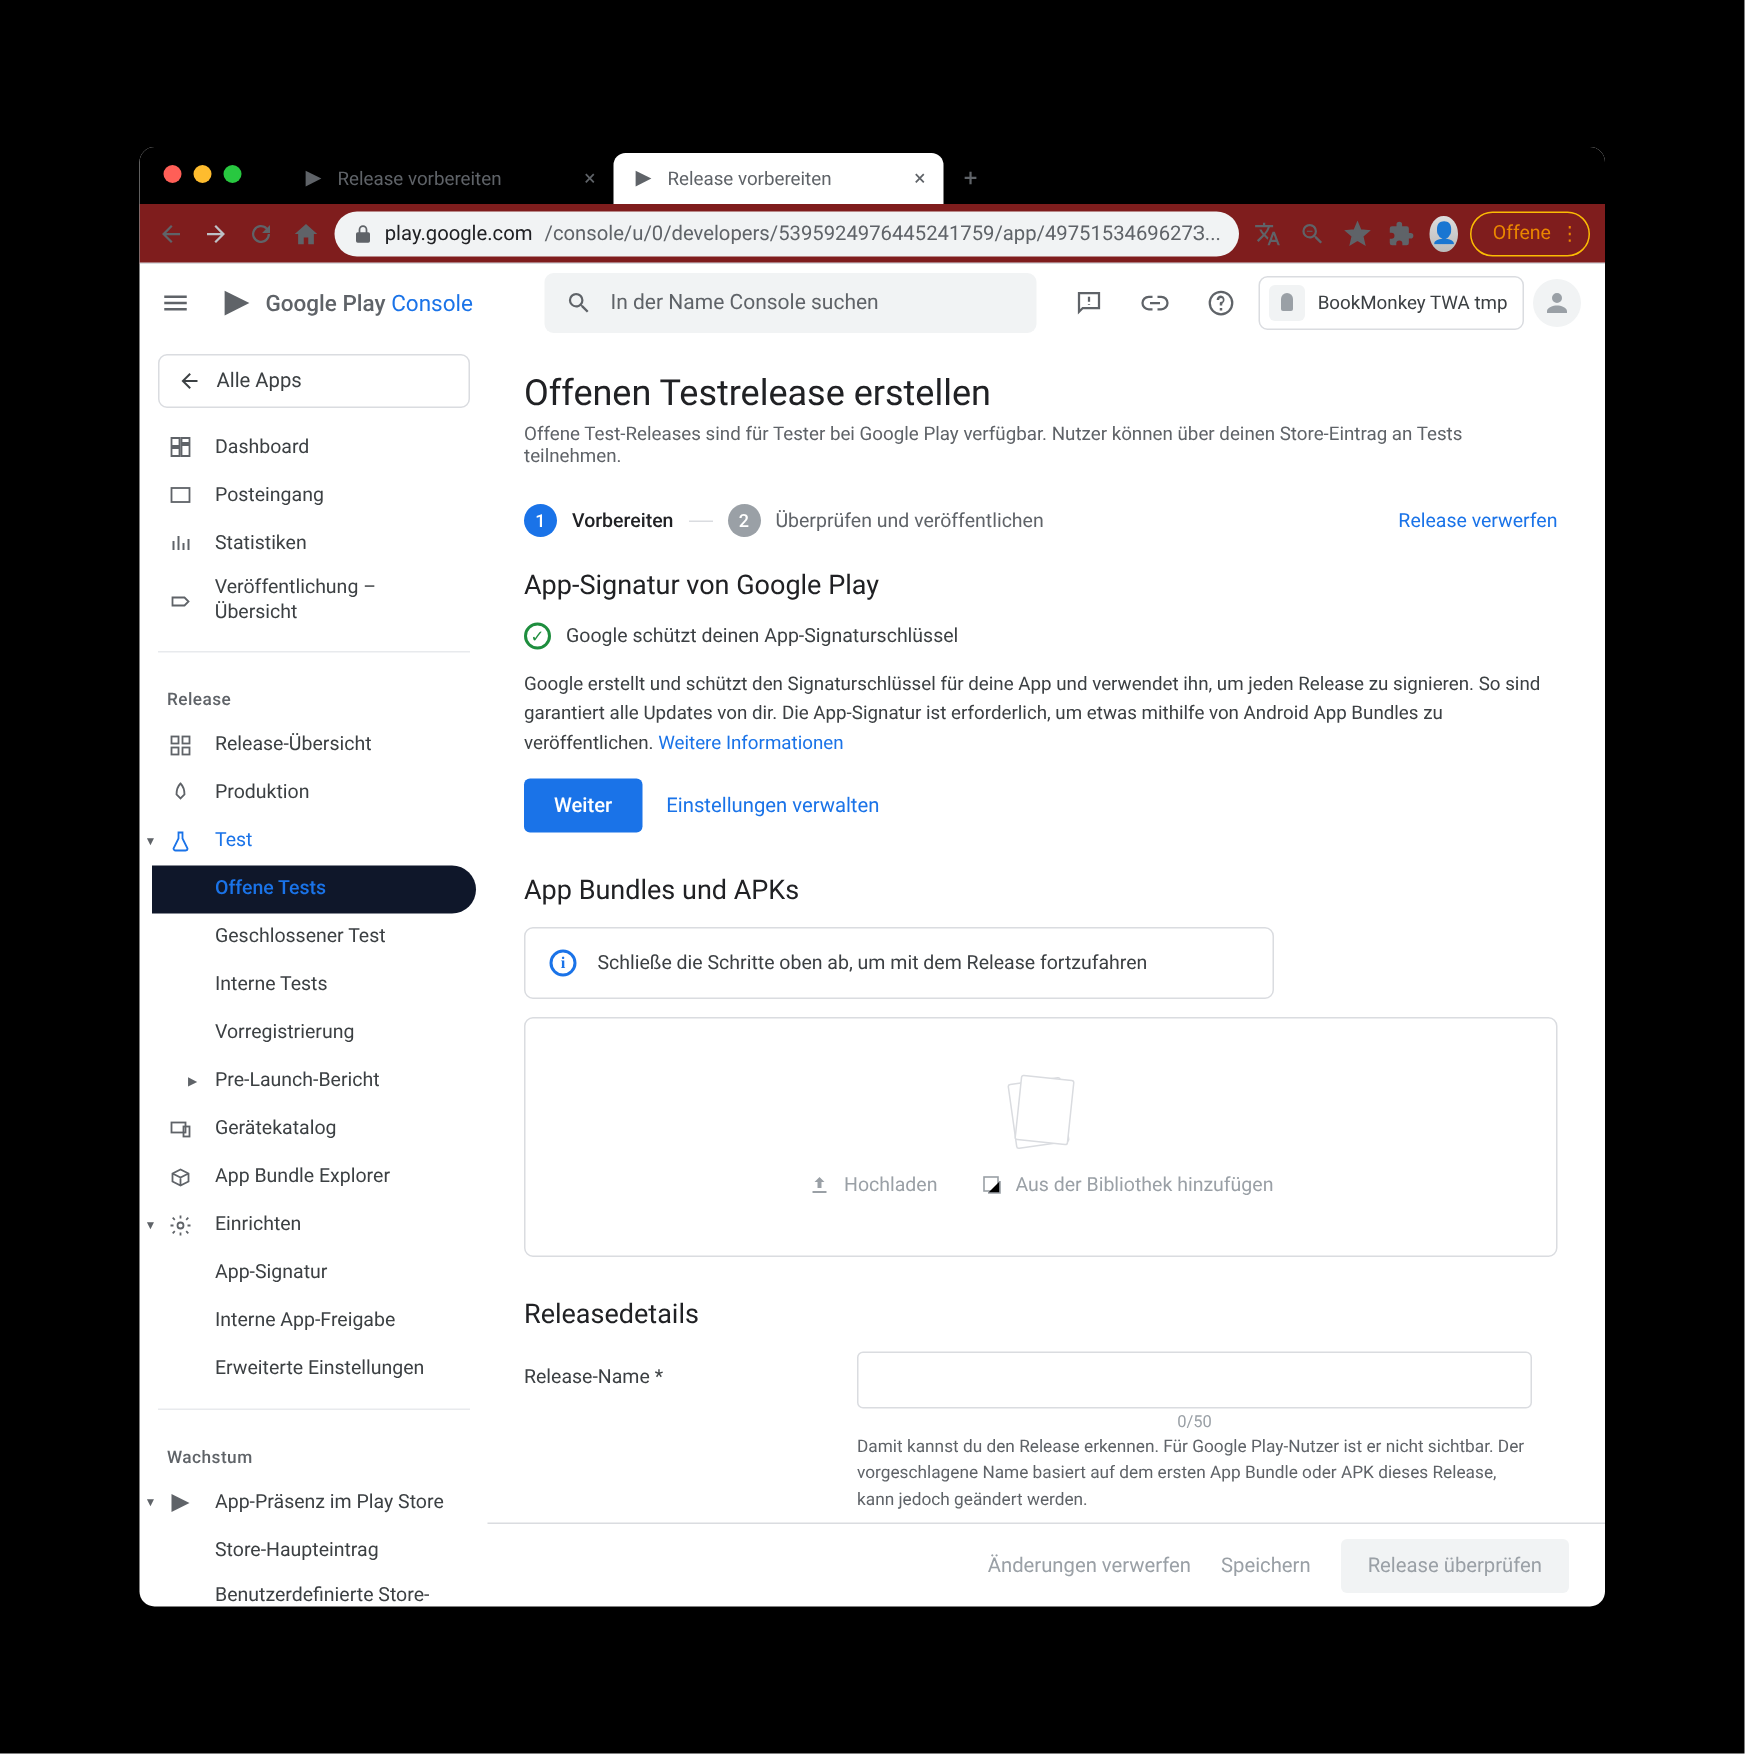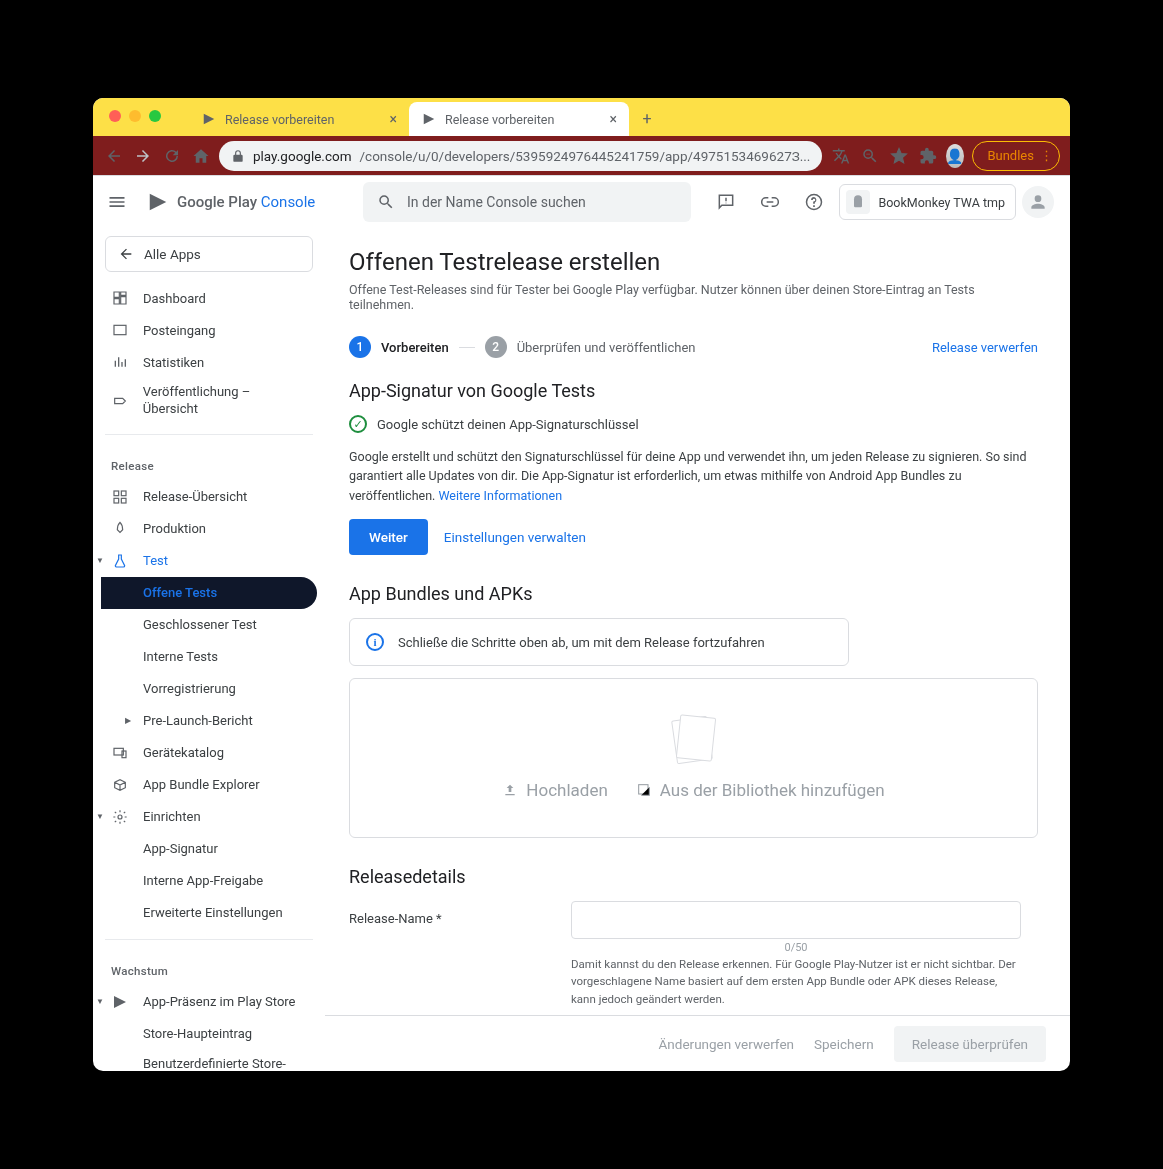--- a/index.html
+++ b/index.html
@@ -1,18 +1,18 @@
 <!DOCTYPE html>
 <html><head>
 <meta charset="utf-8">
 <style>
 * { margin: 0; padding: 0; box-sizing: border-box; font-family: Roboto, 'Helvetica Neue', Arial, sans-serif; }
 body { background: #000; display: flex; align-items: center; justify-content: center; min-height: 1169px; }
 .window { width: 977px; background: #fff; border-radius: 10px; overflow: hidden; box-shadow: 0 20px 60px rgba(0,0,0,.5); }
-.chrome-top { height: 38px; background: #fde047; display: flex; align-items: flex-end; padding-left: 12px; }
+.chrome-top { height: 38px; background: #000000; display: flex; align-items: flex-end; padding-left: 12px; }
 .traffic { display: flex; gap: 8px; padding: 12px 8px 10px 4px; align-self: flex-start; }
 .tl { width: 12px; height: 12px; border-radius: 50%; }
 .tl.r { background: #ff5f57; } .tl.y { background: #febc2e; } .tl.g { background: #28c840; }
 .tabs { display: flex; align-items: flex-end; height: 100%; margin-left: 20px; }
 .tab { display: flex; align-items: center; height: 34px; padding: 0 12px; font-size: 12.5px; color: #5f6368; border-radius: 8px 8px 0 0; width: 220px; gap: 8px; }
 .tab.active { background: #fff; }
 .tab-ico { width: 16px; height: 16px; display: inline-flex; align-items: center; justify-content: center; }
 .tab .close { margin-left: auto; font-size: 14px; color: #5f6368; }
 .newtab { width: 28px; height: 28px; display: flex; align-items: center; justify-content: center; color: #5f6368; margin: 0 4px 4px; }
 .toolbar { height: 40px; background: #7f1d1d; border-bottom: 1px solid #dadce0; display: flex; align-items: center; padding: 0 10px; gap: 8px; }
@@ -66,21 +66,21 @@
 .btn-row { display: flex; gap: 16px; align-items: center; margin-bottom: 28px; }
 .btn-primary { background: #1a73e8; color: #fff; border: none; height: 36px; padding: 0 20px; border-radius: 4px; font-size: 13.5px; font-weight: 500; }
 .link-btn { color: #1a73e8; font-size: 13.5px; }
 .info-box { border: 1px solid #dadce0; border-radius: 6px; padding: 14px 16px; display: flex; align-items: center; gap: 14px; font-size: 13px; margin-bottom: 12px; max-width: 500px; }
 .info-ico { width: 18px; height: 18px; border: 2px solid #1a73e8; border-radius: 50%; display: flex; align-items: center; justify-content: center; color: #1a73e8; font-size: 11px; font-weight: bold; font-family: serif; }
 .upload-zone { border: 1px solid #dadce0; border-radius: 6px; height: 160px; display: flex; flex-direction: column; align-items: center; justify-content: center; gap: 16px; margin-bottom: 28px; }
 .paper-stack { position: relative; width: 40px; height: 48px; }
 .paper { position: absolute; width: 36px; height: 44px; background: #fff; border: 1px solid #dadce0; border-radius: 2px; }
 .paper.p1 { transform: rotate(-8deg); left: 0; top: 2px; }
 .paper.p2 { transform: rotate(6deg); left: 4px; top: 0; }
-.upload-actions { display: flex; gap: 28px; color: #9aa0a6; font-size: 17px; }
+.upload-actions { display: flex; gap: 28px; color: #9aa0a6; font-size: 13px; }
 .upload-act { display: flex; align-items: center; gap: 8px; }
 .form-row { display: flex; margin-bottom: 8px; }
 .form-label { width: 222px; font-size: 13px; color: #3c4043; padding-top: 10px; }
 .form-field { flex: 1; }
 .text-input { width: 100%; max-width: 450px; height: 38px; border: 1px solid #dadce0; border-radius: 4px; padding: 0 12px; font-size: 14px; }
 .counter { text-align: center; font-size: 11px; color: #9aa0a6; max-width: 450px; margin-top: 2px; }
 .help-text { font-size: 11.5px; color: #5f6368; line-height: 1.5; max-width: 450px; margin-top: 2px; }
 .footer { height: 56px; border-top: 1px solid #dadce0; display: flex; align-items: center; justify-content: flex-end; padding: 0 24px; gap: 20px; font-size: 13.5px; }
 .footer .fbtn { color: #9aa0a6; }
 .footer .review { background: #f1f3f4; color: #9aa0a6; height: 36px; padding: 0 18px; border-radius: 4px; display: flex; align-items: center; }
@@ -165,21 +165,21 @@
           <path fill="currentColor" d="M12 17.27L18.18 21l-1.64-7.03L22 9.24l-7.19-.61L12 2 9.19 8.63 2 9.24l5.46 4.73L5.82 21z" stroke="currentColor" stroke-width="1.5"></path>
         </svg>
       </div>
     <div class="tbtn">
         <svg width="18" height="18" viewBox="0 0 24 24">
           <path fill="currentColor" d="M20.5 11H19V7a2 2 0 0 0-2-2h-4V3.5a2.5 2.5 0 0 0-5 0V5H4a2 2 0 0 0-2 2v3.8h1.5a2.7 2.7 0 0 1 0 5.4H2V20a2 2 0 0 0 2 2h3.8v-1.5a2.7 2.7 0 0 1 5.4 0V22H17a2 2 0 0 0 2-2v-4h1.5a2.5 2.5 0 0 0 0-5z"></path>
         </svg>
       </div>
     <div class="avatar-img">👤</div>
     <div class="update-btn">
-      <span>Bundles</span>
+      <span>Offene</span>
       <span>⋮</span>
     </div>
   </div>
 
   <div class="app">
     <div style="display:flex;flex-direction:column;flex:1;">
       <div class="header">
         <div class="tbtn" style="margin-left:-6px;">
             <svg width="20" height="20" viewBox="0 0 24 24">
               <path fill="currentColor" d="M3 6h18v2H3zm0 5h18v2H3zm0 5h18v2H3z"></path>
@@ -380,21 +380,21 @@
 
             <div class="stepper">
               <div class="step-num active">1</div>
               <div class="step-label active">Vorbereiten</div>
               <div class="step-line"></div>
               <div class="step-num inactive">2</div>
               <div class="step-label inactive">Überprüfen und veröffentlichen</div>
               <a class="discard-link">Release verwerfen</a>
             </div>
 
-            <h2>App-Signatur von Google Tests</h2>
+            <h2>App-Signatur von Google Play</h2>
             <div class="sig-ok">
               <div class="check-circ">✓</div>
               <span>Google schützt deinen App-Signaturschlüssel</span>
             </div>
             <div class="desc">
               <span>Google erstellt und schützt den Signaturschlüssel für deine App und verwendet ihn, um jeden Release zu signieren. So sind garantiert alle Updates von dir. Die App-Signatur ist erforderlich, um etwas mithilfe von Android App Bundles zu veröffentlichen. </span><a>Weitere Informationen</a>
             </div>
             <div class="btn-row">
               <button class="btn-primary">Weiter</button>
               <span class="link-btn">Einstellungen verwalten</span>

